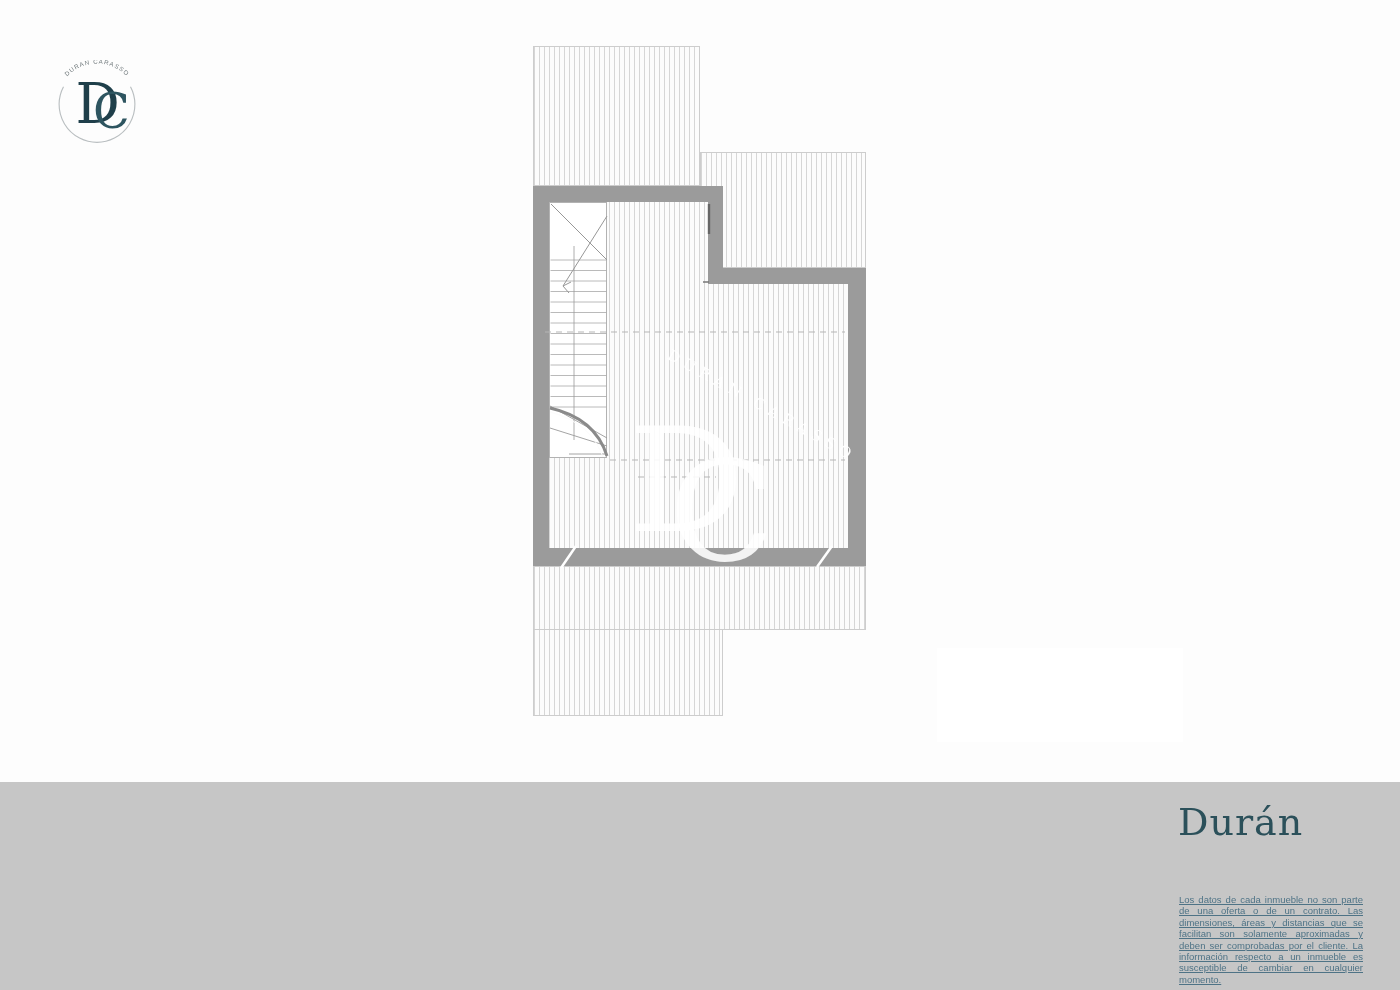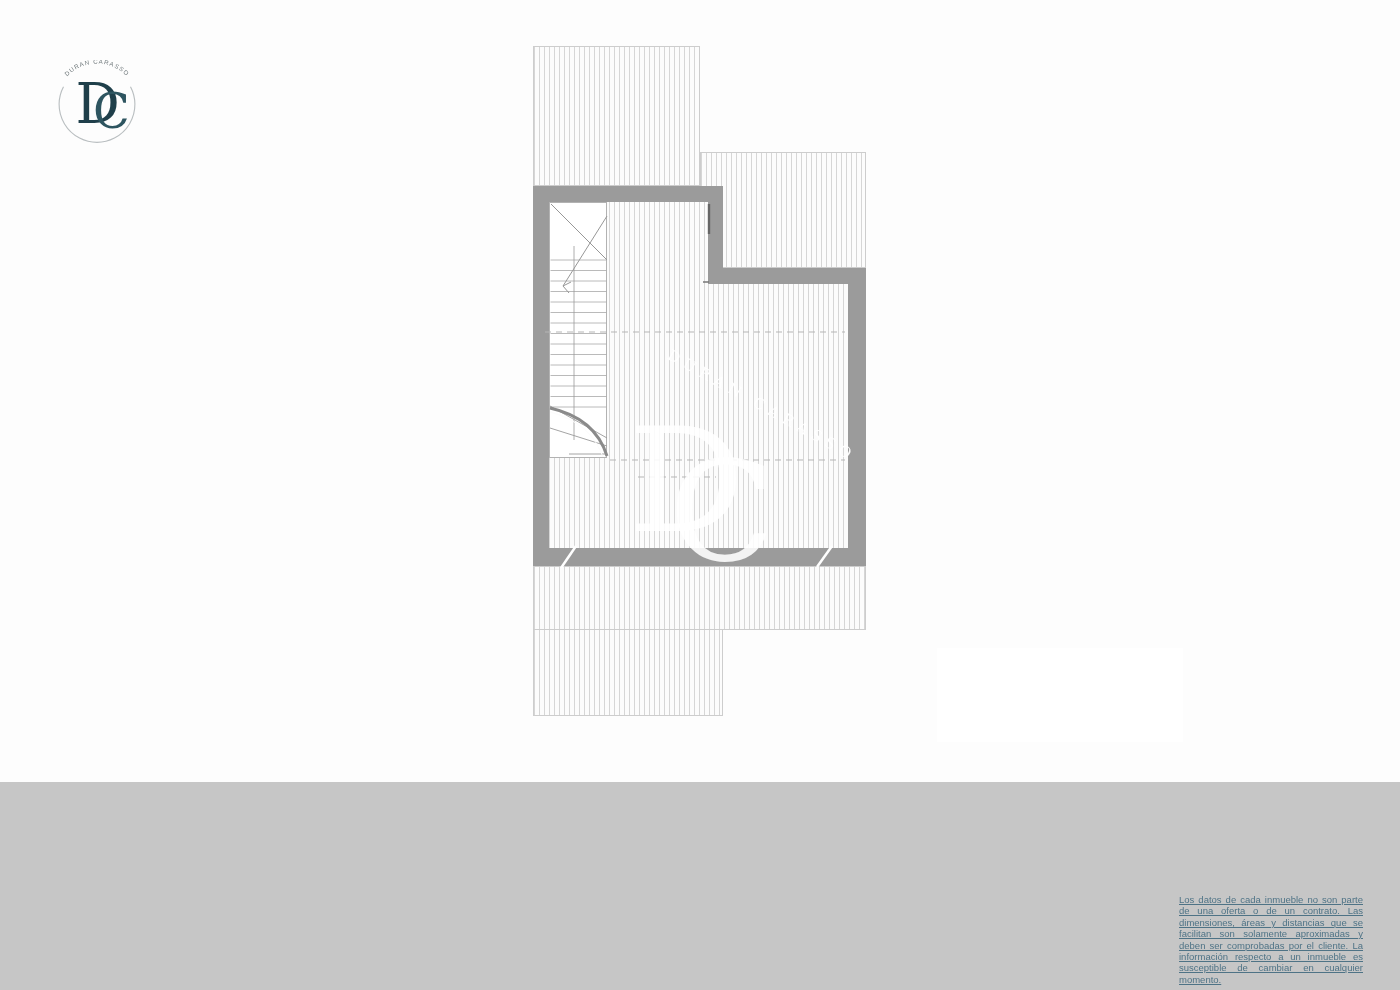--- a/index.html
+++ b/index.html
@@ -125,16 +125,17 @@
 
     <div class="wm-diag">DURAN CARASSO</div>
     <span class="wm-letter wm-d">D</span>
     <span class="wm-letter wm-c">C</span>
   </div>
 
   <div class="white-patch"></div>
 
   <div class="footer"></div>
   <div class="brand">
+    <span>Durán</span>
   </div>
   <div class="disclaimer">Los datos de cada inmueble no son parte de una oferta o de un contrato. Las dimensiones, áreas y distancias que se facilitan son solamente aproximadas y deben ser comprobadas por el cliente. La información respecto a un inmueble es susceptible de cambiar en cualquier momento.</div>
 
 </div>
 
 </body></html>

